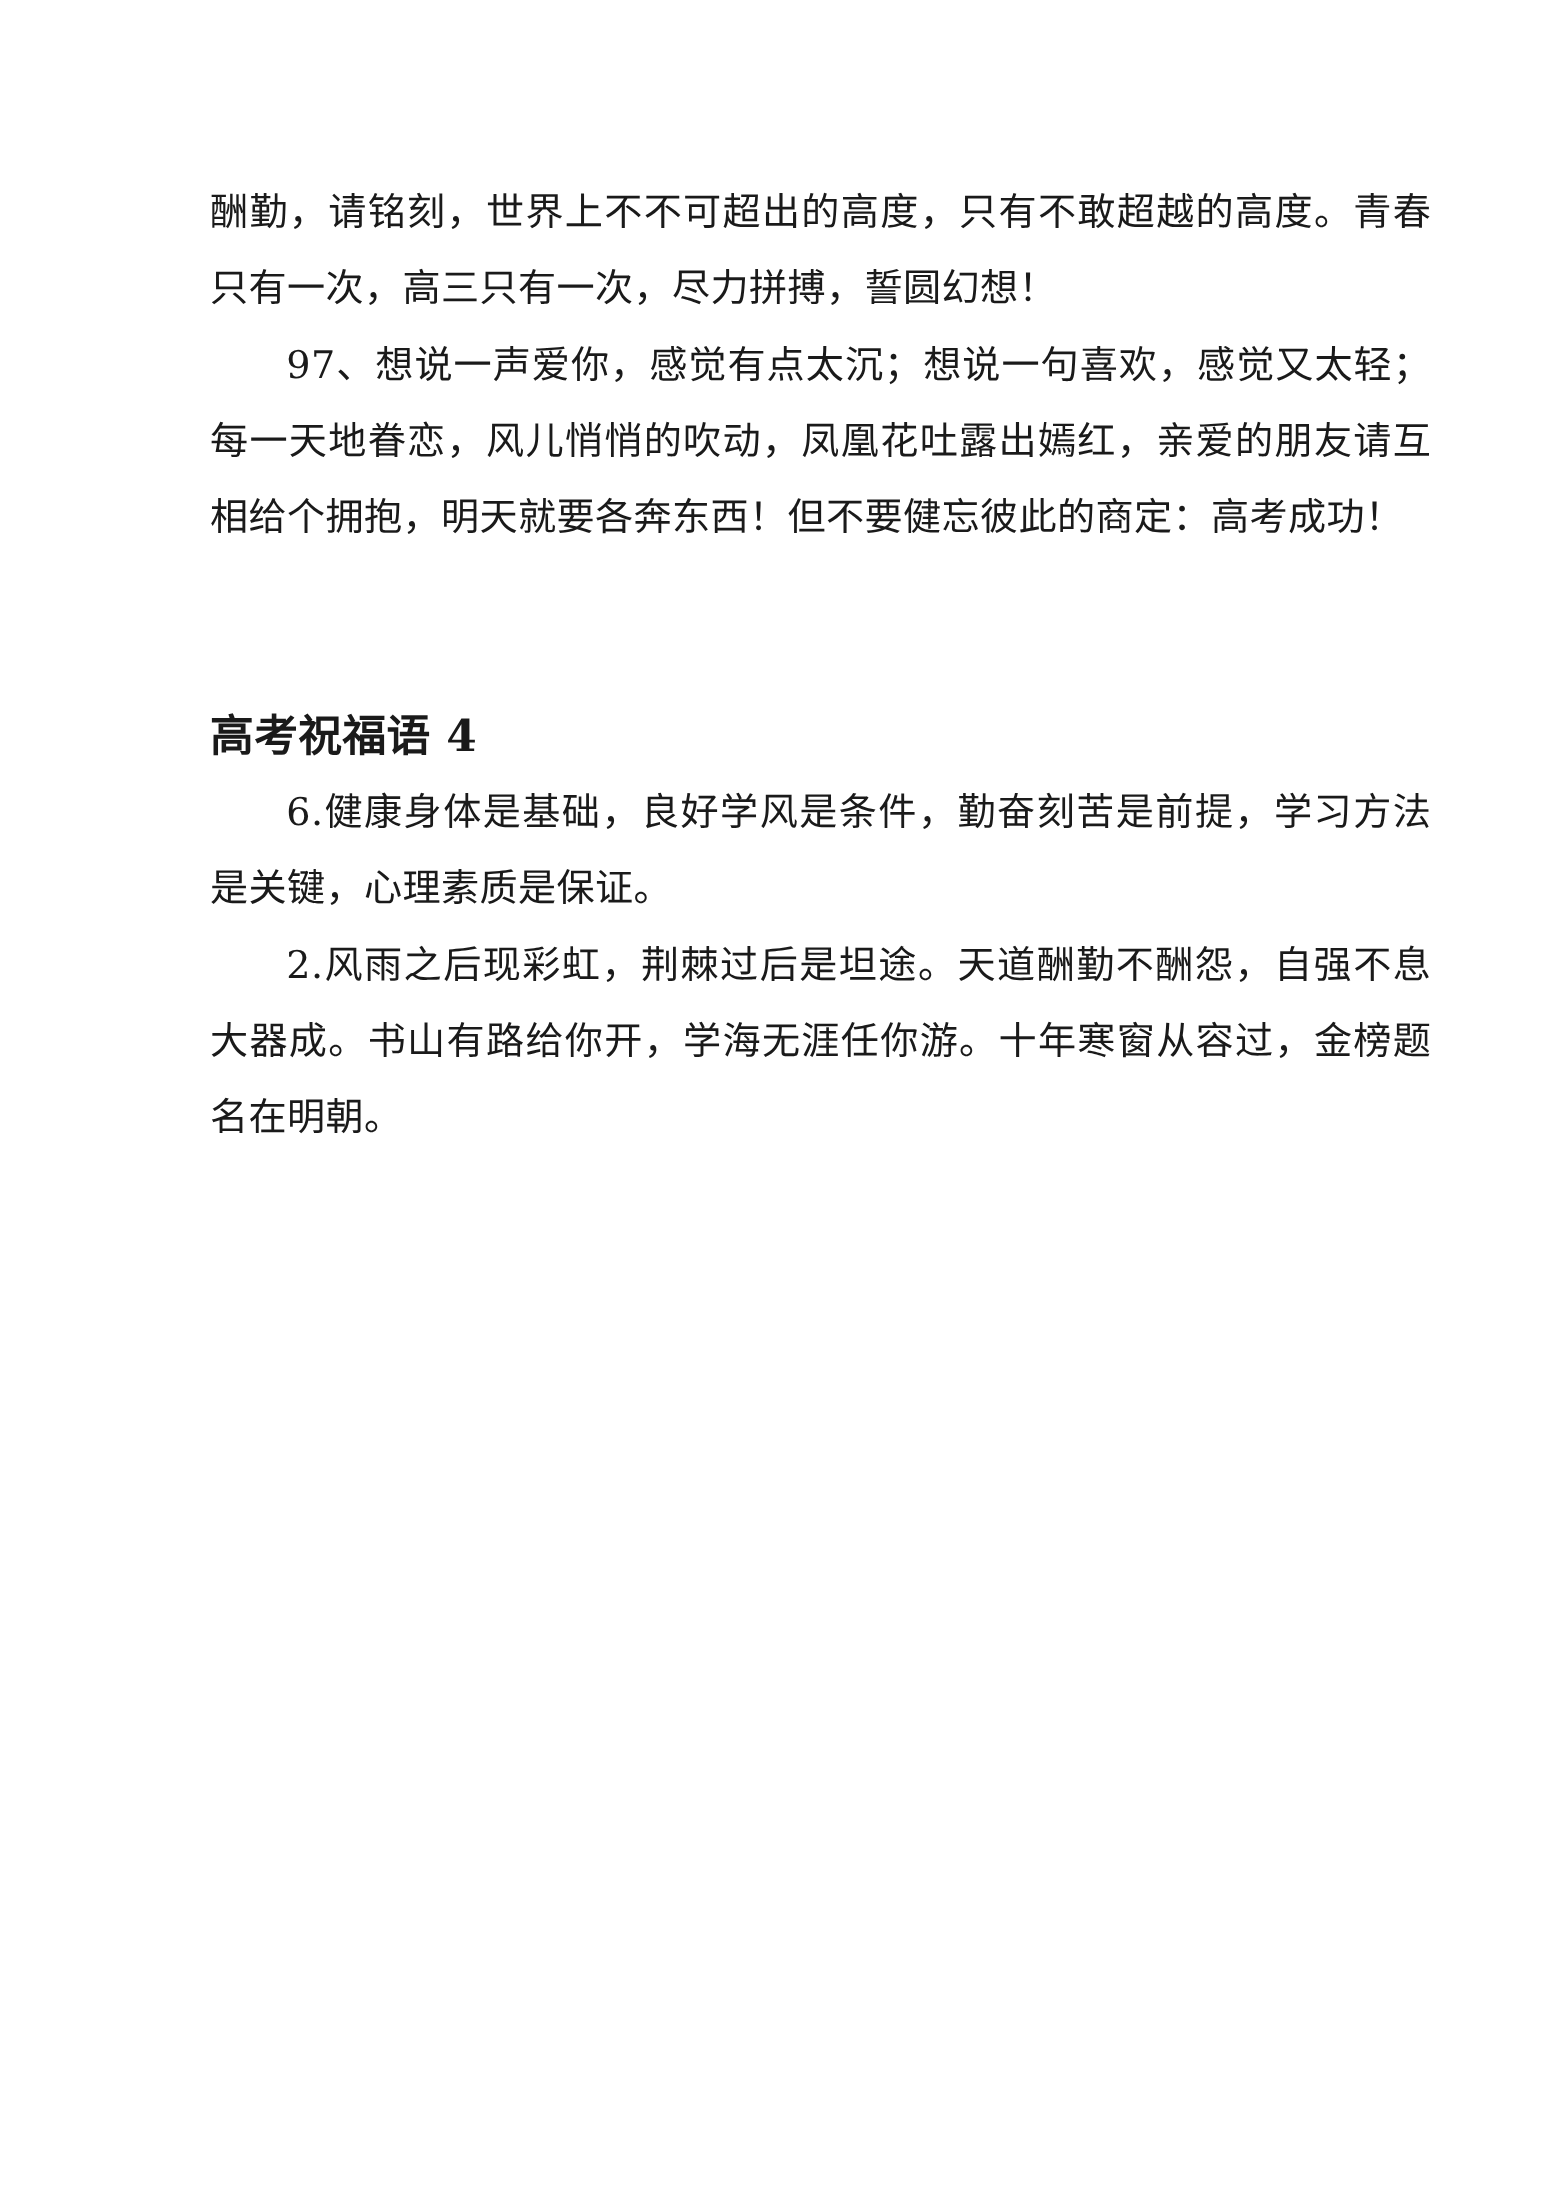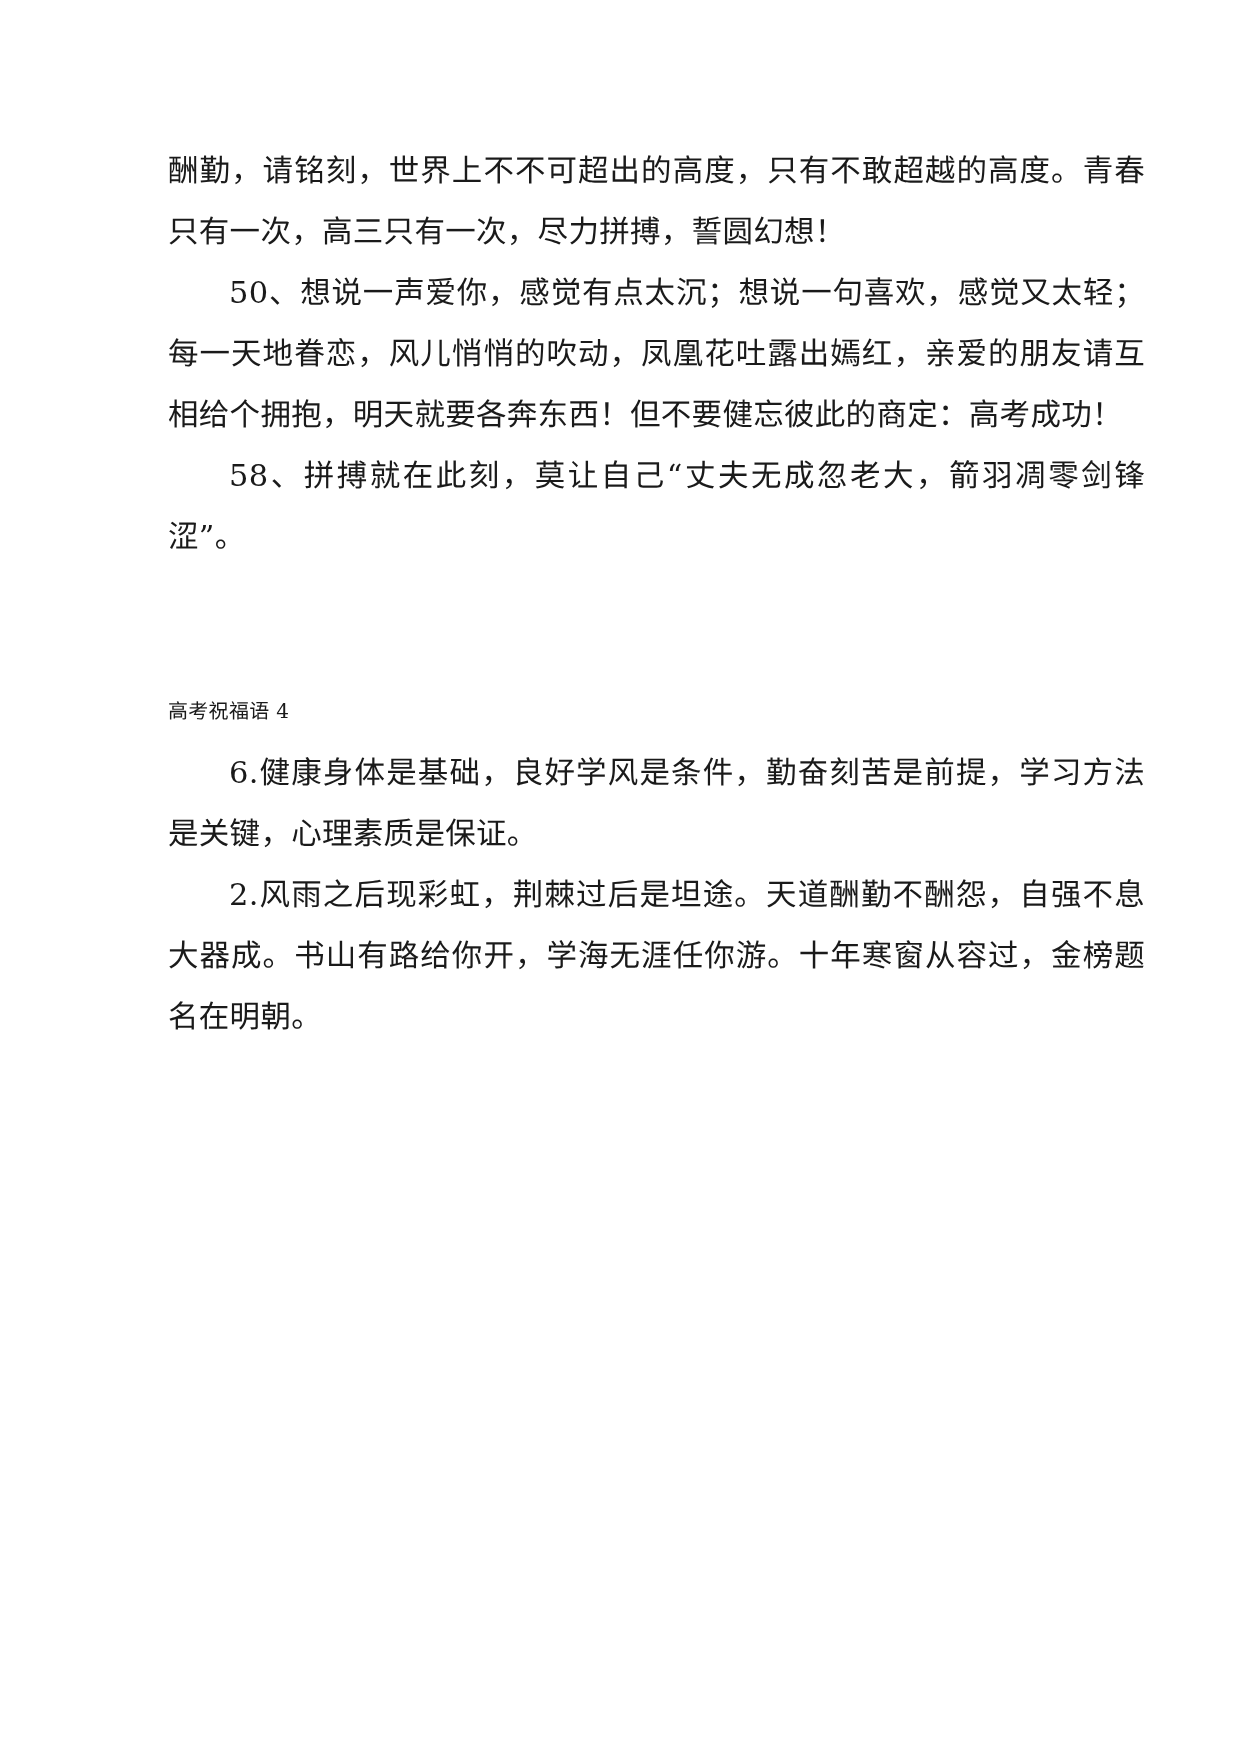--- a/index.html
+++ b/index.html
@@ -36,38 +36,37 @@
   .para-indent {
     text-indent: 2em;
   }
   .para-flush {
     text-indent: 0;
   }
   .section-heading {
     margin-top: 56px;
     margin-bottom: 0;
     text-indent: 0;
-    font-size: 20px;
+    font-size: 35px;
     line-height: 61px;
-    font-weight: normal;
+    font-weight: bold;
   }
   .spacer-gap {
     height: 58px;
   }
 </style>
 </head>
 <body>
 
 <div class="page">
   <div class="doc-body">
 
     <p class="para-flush">酬勤，请铭刻，世界上不不可超出的高度，只有不敢超越的高度。青春只有一次，高三只有一次，尽力拼搏，誓圆幻想！</p>
 
-    <p class="para-indent">50、想说一声爱你，感觉有点太沉；想说一句喜欢，感觉又太轻；每一天地眷恋，风儿悄悄的吹动，凤凰花吐露出嫣红，亲爱的朋友请互相给个拥抱，明天就要各奔东西！但不要健忘彼此的商定：高考成功！</p>
-    <p class="para-indent">58、拼搏就在此刻，莫让自己“丈夫无成忽老大，箭羽凋零剑锋涩”。</p>
+    <p class="para-indent">97、想说一声爱你，感觉有点太沉；想说一句喜欢，感觉又太轻；每一天地眷恋，风儿悄悄的吹动，凤凰花吐露出嫣红，亲爱的朋友请互相给个拥抱，明天就要各奔东西！但不要健忘彼此的商定：高考成功！</p>
 
     <div class="spacer-gap"></div>
 
     <p class="section-heading">高考祝福语 4</p>
 
     <p class="para-indent">6.健康身体是基础，良好学风是条件，勤奋刻苦是前提，学习方法是关键，心理素质是保证。</p>
     <p class="para-indent">2.风雨之后现彩虹，荆棘过后是坦途。天道酬勤不酬怨，自强不息大器成。书山有路给你开，学海无涯任你游。十年寒窗从容过，金榜题名在明朝。</p>
 
   </div>
 </div>

